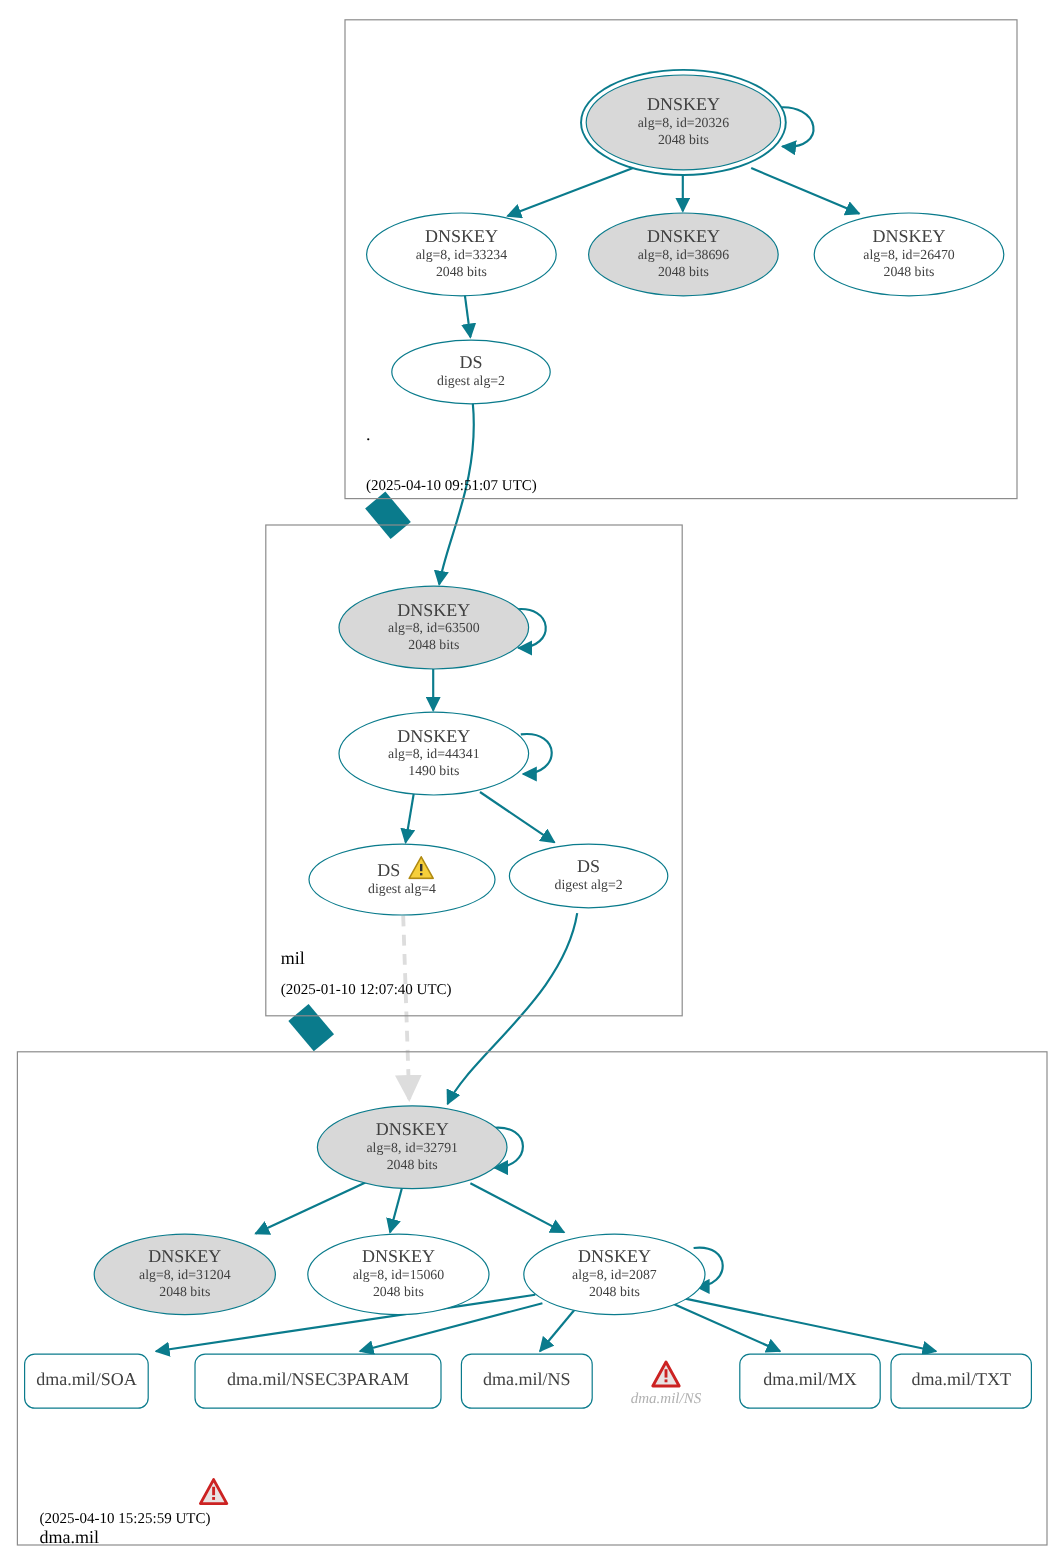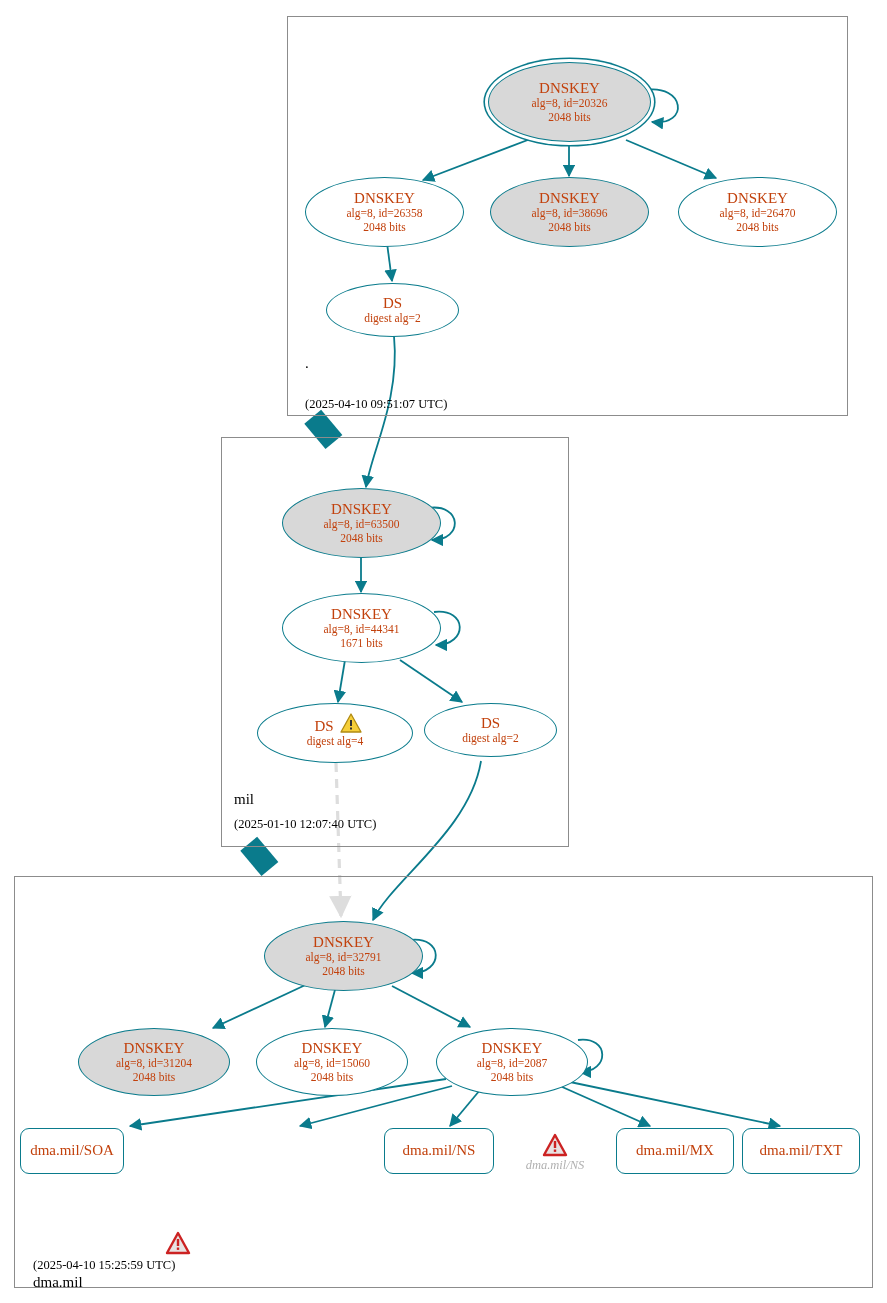--- a/index.html
+++ b/index.html
@@ -42,21 +42,21 @@
     font-size: 12.5px;
   }
   .node {
     position: absolute;
     box-sizing: border-box;
     display: flex;
     flex-direction: column;
     align-items: center;
     justify-content: center;
     text-align: center;
-    color: #c2410c;
+    color: #404040;
     line-height: 1.15;
   }
   .ellipse {
     border: 1.6px solid #0a7b8c;
     border-radius: 50%;
     background: #ffffff;
   }
   .ellipse.filled {
     background: #d8d8d8;
   }
@@ -174,21 +174,21 @@
   <div class="zone-label zone-time" style="left:305px; top:397px;">(2025-04-10 09:51:07 UTC)</div>
 
   <div class="node ellipse filled double" style="left:488px; top:62px; width:163px; height:80px;">
     <div class="l1">DNSKEY</div>
     <div class="l2">alg=8, id=20326</div>
     <div class="l3">2048 bits</div>
   </div>
 
   <div class="node ellipse" style="left:305px; top:177px; width:159px; height:70px;">
     <div class="l1">DNSKEY</div>
-    <div class="l2">alg=8, id=26358</div>
+    <div class="l2">alg=8, id=33234</div>
     <div class="l3">2048 bits</div>
   </div>
 
   <div class="node ellipse filled" style="left:490px; top:177px; width:159px; height:70px;">
     <div class="l1">DNSKEY</div>
     <div class="l2">alg=8, id=38696</div>
     <div class="l3">2048 bits</div>
   </div>
 
   <div class="node ellipse" style="left:678px; top:177px; width:159px; height:70px;">
@@ -208,21 +208,21 @@
 
   <div class="node ellipse filled" style="left:282px; top:488px; width:159px; height:70px;">
     <div class="l1">DNSKEY</div>
     <div class="l2">alg=8, id=63500</div>
     <div class="l3">2048 bits</div>
   </div>
 
   <div class="node ellipse" style="left:282px; top:593px; width:159px; height:70px;">
     <div class="l1">DNSKEY</div>
     <div class="l2">alg=8, id=44341</div>
-    <div class="l3">1671 bits</div>
+    <div class="l3">1490 bits</div>
   </div>
 
   <div class="node ellipse" style="left:257px; top:703px; width:156px; height:60px;">
     <div class="l1" style="padding-right:22px;">DS</div>
     <div class="l2">digest alg=4</div>
   </div>
 
   <div class="warn-tri" style="left:340px; top:713px;">
     <svg width="22" height="20" viewBox="0 0 22 20">
       <path d="M11 1 L21 19 L1 19 Z" fill="#f6cf3a" stroke="#b08a12" stroke-width="1.3" stroke-linejoin="round"></path>
@@ -267,20 +267,23 @@
 
   <div class="node ellipse" style="left:436px; top:1028px; width:152px; height:68px;">
     <div class="l1">DNSKEY</div>
     <div class="l2">alg=8, id=2087</div>
     <div class="l3">2048 bits</div>
   </div>
 
   <div class="node rrset" style="left:20px; top:1128px; width:104px; height:46px;">
     <div class="l1">dma.mil/SOA</div>
   </div>
+  <div class="node rrset" style="left:162px; top:1128px; width:206px; height:46px;">
+    <div class="l1">dma.mil/NSEC3PARAM</div>
+  </div>
   <div class="node rrset" style="left:384px; top:1128px; width:110px; height:46px;">
     <div class="l1">dma.mil/NS</div>
   </div>
   <div class="node rrset" style="left:616px; top:1128px; width:118px; height:46px;">
     <div class="l1">dma.mil/MX</div>
   </div>
   <div class="node rrset" style="left:742px; top:1128px; width:118px; height:46px;font-family:Liberation Serif, serif;">
     <div class="l1">dma.mil/TXT</div>
   </div>
 

